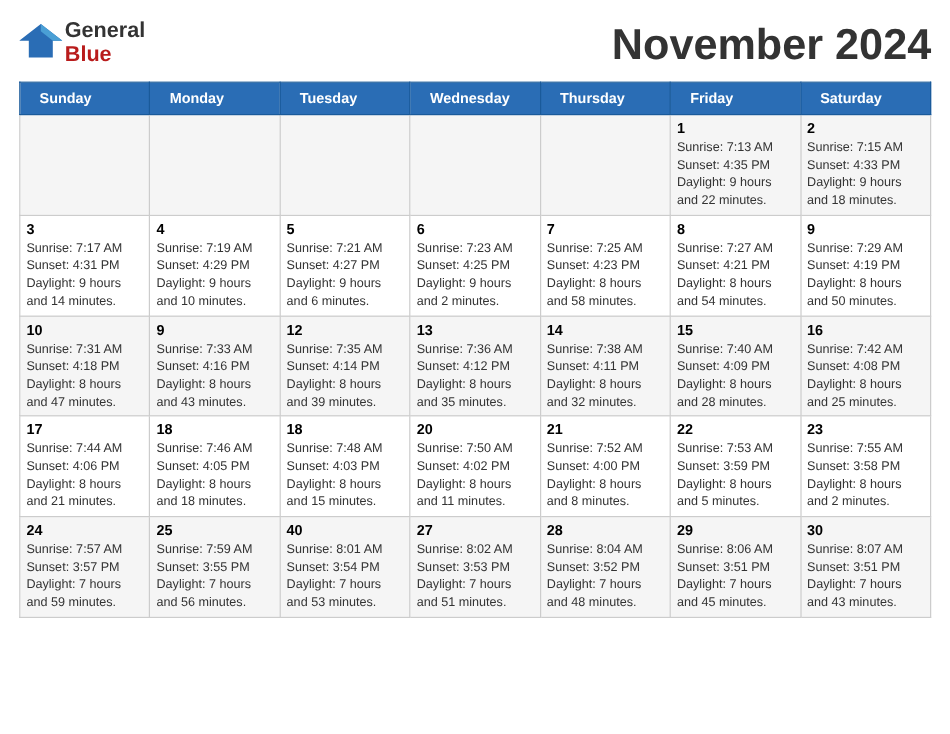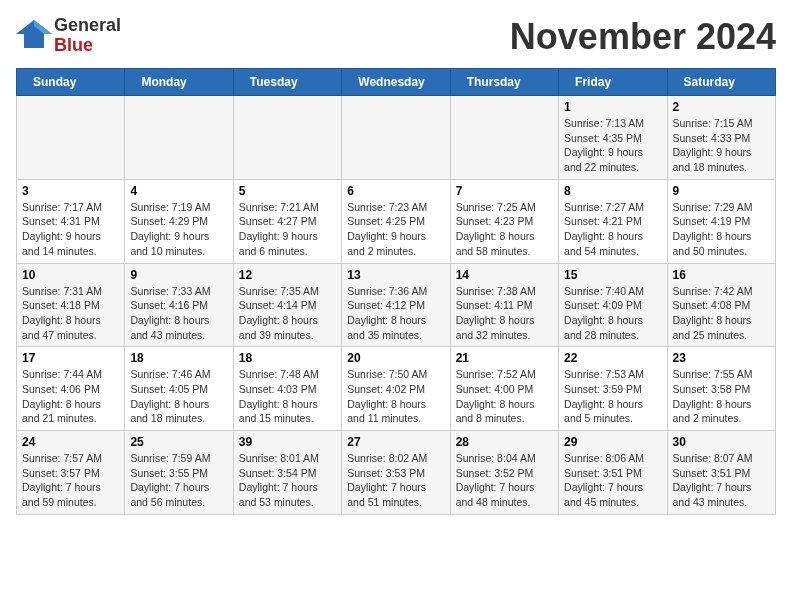--- a/index.html
+++ b/index.html
@@ -219,21 +219,21 @@
       <tr>
         <td>
           <span class="day-num">24</span>
           <div class="day-info">Sunrise: 7:57 AM<br>Sunset: 3:57 PM<br>Daylight: 7 hours and 59 minutes.</div>
         </td>
         <td>
           <span class="day-num">25</span>
           <div class="day-info">Sunrise: 7:59 AM<br>Sunset: 3:55 PM<br>Daylight: 7 hours and 56 minutes.</div>
         </td>
         <td>
-          <span class="day-num">39</span>
+          <span class="day-num">40</span>
           <div class="day-info">Sunrise: 8:01 AM<br>Sunset: 3:54 PM<br>Daylight: 7 hours and 53 minutes.</div>
         </td>
         <td>
           <span class="day-num">27</span>
           <div class="day-info">Sunrise: 8:02 AM<br>Sunset: 3:53 PM<br>Daylight: 7 hours and 51 minutes.</div>
         </td>
         <td>
           <span class="day-num">28</span>
           <div class="day-info">Sunrise: 8:04 AM<br>Sunset: 3:52 PM<br>Daylight: 7 hours and 48 minutes.</div>
         </td>

